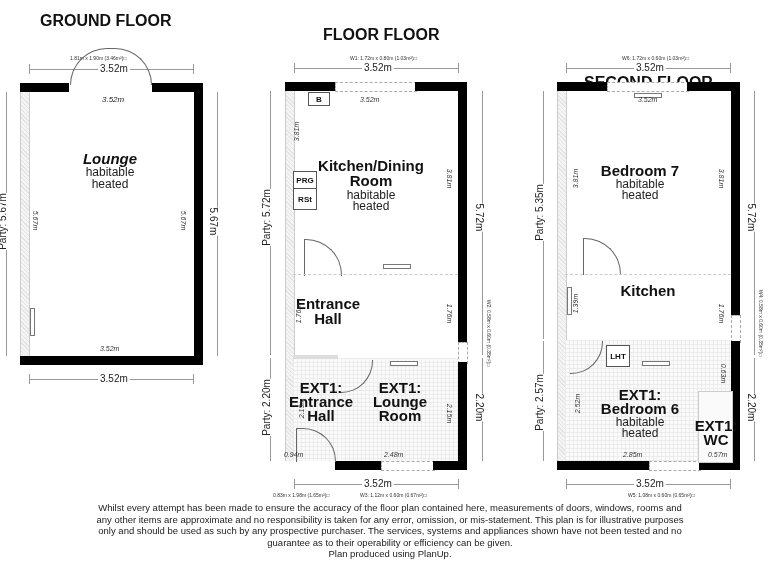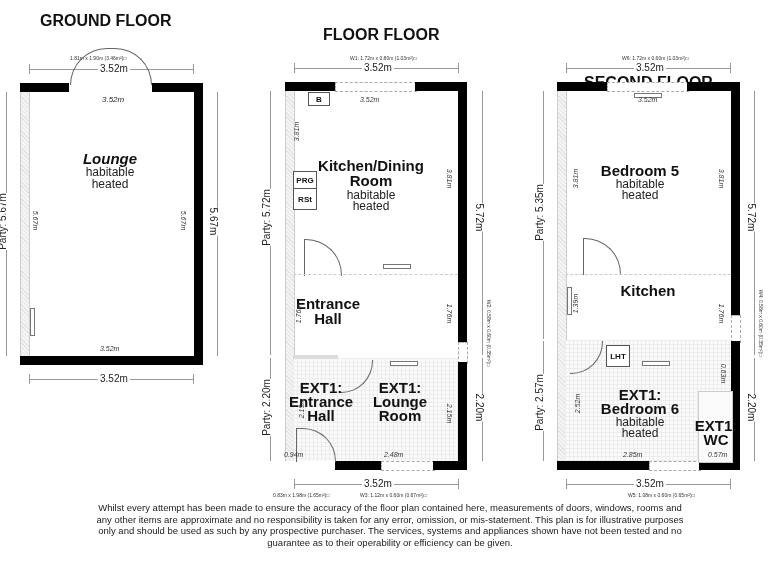--- a/index.html
+++ b/index.html
@@ -168,21 +168,21 @@
   <div class="window" style="left:649px;top:461px;width:50px;height:8px;"></div>
   <div class="wall" style="left:699px;top:461px;width:41px;height:9px;"></div>
   <div class="party" style="left:557px;top:91px;width:8px;height:370px;"></div>
 
   <div class="radiator" style="left:634px;top:93px;width:26px;height:3px;"></div>
   <div class="small" style="left:638px;top:96px;">3.52m</div>
 
   <div class="small" style="left:566px;top:175px;transform:rotate(-90deg);">3.81m</div>
   <div class="small" style="left:712px;top:175px;transform:rotate(90deg);">3.81m</div>
 
-  <div class="room-name" style="left:590px;top:163px;width:100px;">Bedroom 5</div>
+  <div class="room-name" style="left:590px;top:163px;width:100px;">Bedroom 7</div>
   <div class="room-sub" style="left:590px;top:178px;width:100px;">habitable</div>
   <div class="room-sub" style="left:590px;top:189px;width:100px;">heated</div>
 
   <div class="door-arc" style="left:583px;top:238px;width:36px;height:36px;border-radius:0 36px 0 0;border-bottom:none;"></div>
   <div class="interior" style="left:565px;top:274px;width:166px;"></div>
 
   <div class="room-name" style="left:608px;top:283px;width:80px;">Kitchen</div>
   <div class="radiator" style="left:567px;top:287px;width:3px;height:26px;"></div>
   <div class="small" style="left:566px;top:300px;transform:rotate(-90deg);">1.39m</div>
   <div class="small" style="left:712px;top:310px;transform:rotate(90deg);">1.76m</div>
@@ -218,13 +218,14 @@
 
   <div class="dimline" style="left:754px;top:91px;width:1px;height:264px;"></div>
   <div class="vdim vdim-r" style="left:738px;top:210px;">5.72m</div>
   <div class="dimline" style="left:754px;top:358px;width:1px;height:103px;"></div>
   <div class="vdim vdim-r" style="left:738px;top:400px;">2.20m</div>
   <div class="tiny" style="left:728px;top:320px;transform:rotate(90deg);">W4: 0.58m x 0.60m (0.35m²)□</div>
 </div>
 
 <div class="disclaimer">
   <div>Whilst every attempt has been made to ensure the accuracy of the floor plan contained here, measurements of doors, windows, rooms and any other items are approximate and no responsibility is taken for any error, omission, or mis-statement. This plan is for illustrative purposes only and should be used as such by any prospective purchaser. The services, systems and appliances shown have not been tested and no guarantee as to their operability or efficiency can be given.</div>
+  <div>Plan produced using PlanUp.</div>
 </div>
 
 </body></html>

